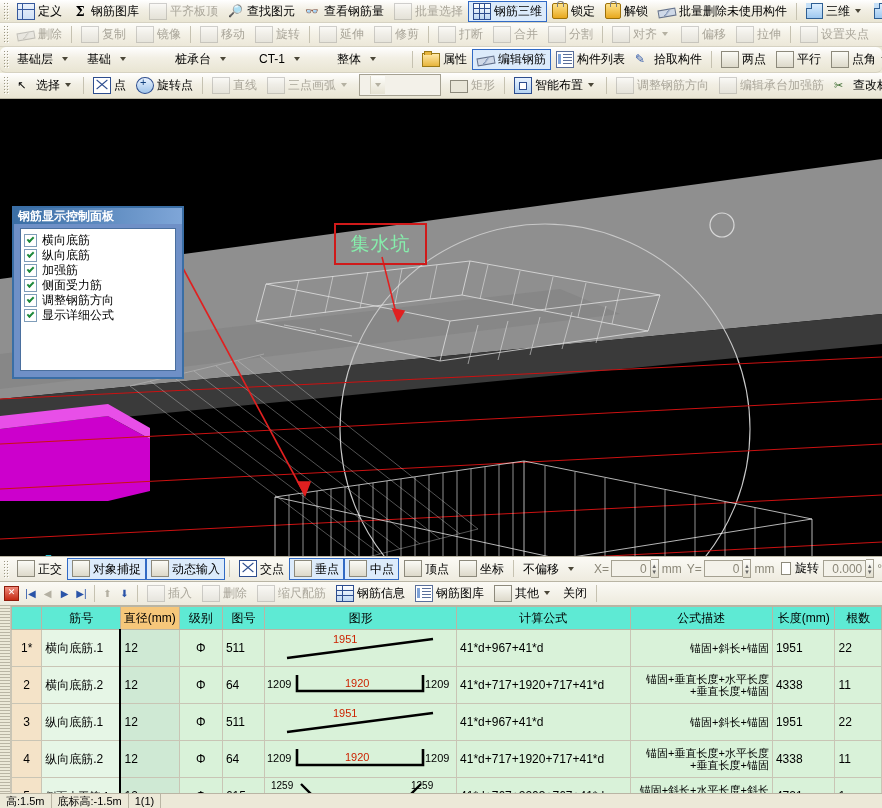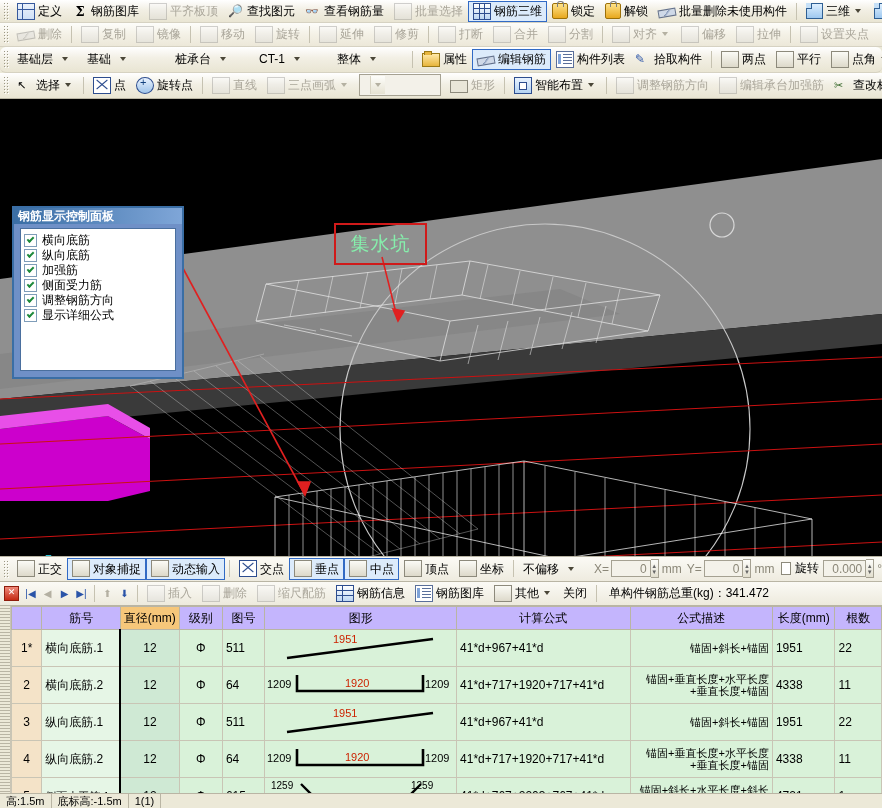--- a/index.html
+++ b/index.html
@@ -114,26 +114,26 @@
             border:1px solid #8e1c0c;color:#fff;font-size:9px;line-height:11px;text-align:center;font-weight:bold;flex:0 0 auto;}
   .navb{width:17px;height:17px;display:flex;align-items:center;justify-content:center;font-size:10px;color:#2a54a8;flex:0 0 auto;}
   .navb.dis{color:#b4b0a2;}
   .total{font-size:12px;padding-left:8px;}
 
   
   .tblwrap{flex:1 1 auto;display:flex;background:#fff;overflow:hidden;}
   .lmargin{width:10px;flex:0 0 auto;background:#ece9d8;border-right:1px solid #c9c5b5;
            background-image:repeating-linear-gradient(#ece9d8 0 2px,#b9b5a4 2px 3px);}
   table{border-collapse:collapse;width:872px;table-layout:fixed;font-size:12px;}
-  th{background:#c4b5fd;border:1px solid #b9b5a4;font-weight:normal;height:22px;font-size:12px;padding:0 2px;}
+  th{background:#5eead4;border:1px solid #b9b5a4;font-weight:normal;height:22px;font-size:12px;padding:0 2px;}
   th.hl{background:#f6c77a;}
   td{border:1px solid #c9c5b5;height:33px;padding:0 3px;background:#d9f2d9;vertical-align:middle;}
   td.idx{background:#f4e3c8;text-align:center;width:30px;}
   td.nm{background:#e6f6e6;}
-  td.dia{background:#cfe9d4;border-left:2px solid #000;text-align:center;}
+  td.dia{background:#cfe9d4;border-left:2px solid #000;}
   td.ctr{text-align:center;}
   .shapecell{background:#d9f2d9;padding:0;position:relative;height:33px;}
   .desc{font-size:11px;line-height:12px;text-align:right;}
   .wrap2{white-space:normal;}
   .footer{height:16px;display:flex;align-items:center;background:#ece9d8;border-top:1px solid #b9b5a4;font-size:11px;}
   .footer div{padding:0 6px;border-right:1px solid #b9b5a4;line-height:14px;white-space:nowrap;}
 </style>
 </head>
 <body>
 
@@ -671,21 +671,20 @@
       </div>
     <div class="ti">
       <span class="ico i-gen"></span>
       <span class="lbl">其他</span>
       <span class="caret"></span>
       </div>
     <div class="ti">
       <span class="lbl">关闭</span>
       </div>
     <div class="sep"></div>
-    <div class="total">单构件钢筋总重(kg)：341.472</div>
   </div>
 
   <div class="tblwrap">
     <div class="lmargin"></div>
     <table>
       <colgroup>
         <col style="width:30px">
           <col style="width:78px">
           <col style="width:58px">
         <col style="width:43px">

